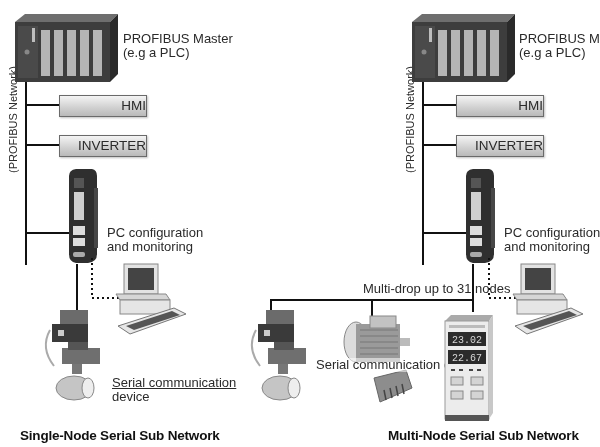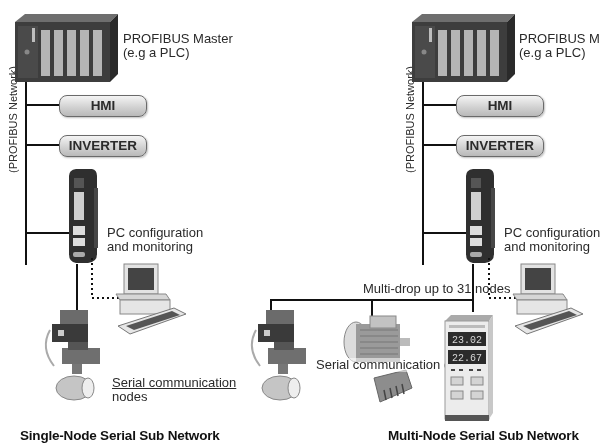--- a/index.html
+++ b/index.html
@@ -2,24 +2,24 @@
 <html><head>
 <meta charset="utf-8">
 <style>
   html, body { margin: 0; padding: 0; background: #ffffff; }
   body { width: 600px; height: 447px; position: relative; overflow: hidden;
          font-family: "Liberation Sans", sans-serif; color: #222; }
   .lbl { position: absolute; font-size: 13px; line-height: 14px; color: #2a2a2a; white-space: nowrap; }
   .title { position: absolute; font-size: 13.5px; font-weight: bold; color: #111; white-space: nowrap; letter-spacing: -0.2px; text-align: center; }
   .net-label { position: absolute; font-size: 11px; color: #2a2a2a; white-space: nowrap;
                transform: rotate(-90deg); transform-origin: left top; }
-  .pill { position: absolute; height: 20px; border: 1px solid #6a6a6a; border-radius: 8px;
+  .pill { position: absolute; height: 20px; border: 1px solid #6a6a6a; border-radius: 0;
           background: linear-gradient(#f4f4f4, #cfcfcf 60%, #b9b9b9);
           box-shadow: 1px 1px 2px rgba(0,0,0,0.25);
-          font-weight: bold; font-size: 13.5px; color: #2b2b2b; text-align: center; line-height: 20px; }
+          font-weight: normal; font-size: 13.5px; color: #2b2b2b; text-align: right; line-height: 20px; }
   .line { position: absolute; background: #111; }
   svg { position: absolute; overflow: visible; }
 </style>
 </head>
 <body>
 
 <div>
 
   <div class="line" style="left:25px;top:76px;width:2px;height:189px;"></div>
   <div class="line" style="left:25px;top:104px;width:34px;height:2px;"></div>
@@ -80,21 +80,21 @@
     <rect x="14" y="16" width="36" height="18" fill="#3a3a3a"></rect>
     <rect x="20" y="22" width="6" height="6" fill="#ccc"></rect>
     <path d="M12,22 Q2,40 16,58" stroke="#aaa" stroke-width="2" fill="none"></path>
     <rect x="24" y="40" width="38" height="16" fill="#6f6f6f"></rect>
     <rect x="30" y="34" width="20" height="8" fill="#555"></rect>
     <rect x="34" y="56" width="10" height="10" fill="#777"></rect>
     <ellipse cx="36" cy="80" rx="18" ry="12" fill="#c5c5c5" stroke="#888"></ellipse>
     <ellipse cx="50" cy="80" rx="6" ry="10" fill="#eee" stroke="#888"></ellipse>
   </svg>
   <div class="lbl" style="left:112px;top:376px;text-decoration:underline;">Serial communication</div>
-  <div class="lbl" style="left:112px;top:390px;">nodes</div>
+  <div class="lbl" style="left:112px;top:390px;">device</div>
 
   <div class="title" style="left:20px;top:428px;">Single-Node Serial Sub Network</div>
 </div>
 
 <div>
 
   <div class="line" style="left:422px;top:76px;width:2px;height:189px;"></div>
   <div class="line" style="left:422px;top:104px;width:34px;height:2px;"></div>
   <div class="line" style="left:422px;top:144px;width:34px;height:2px;"></div>
   <div class="line" style="left:422px;top:232px;width:47px;height:2px;"></div>

